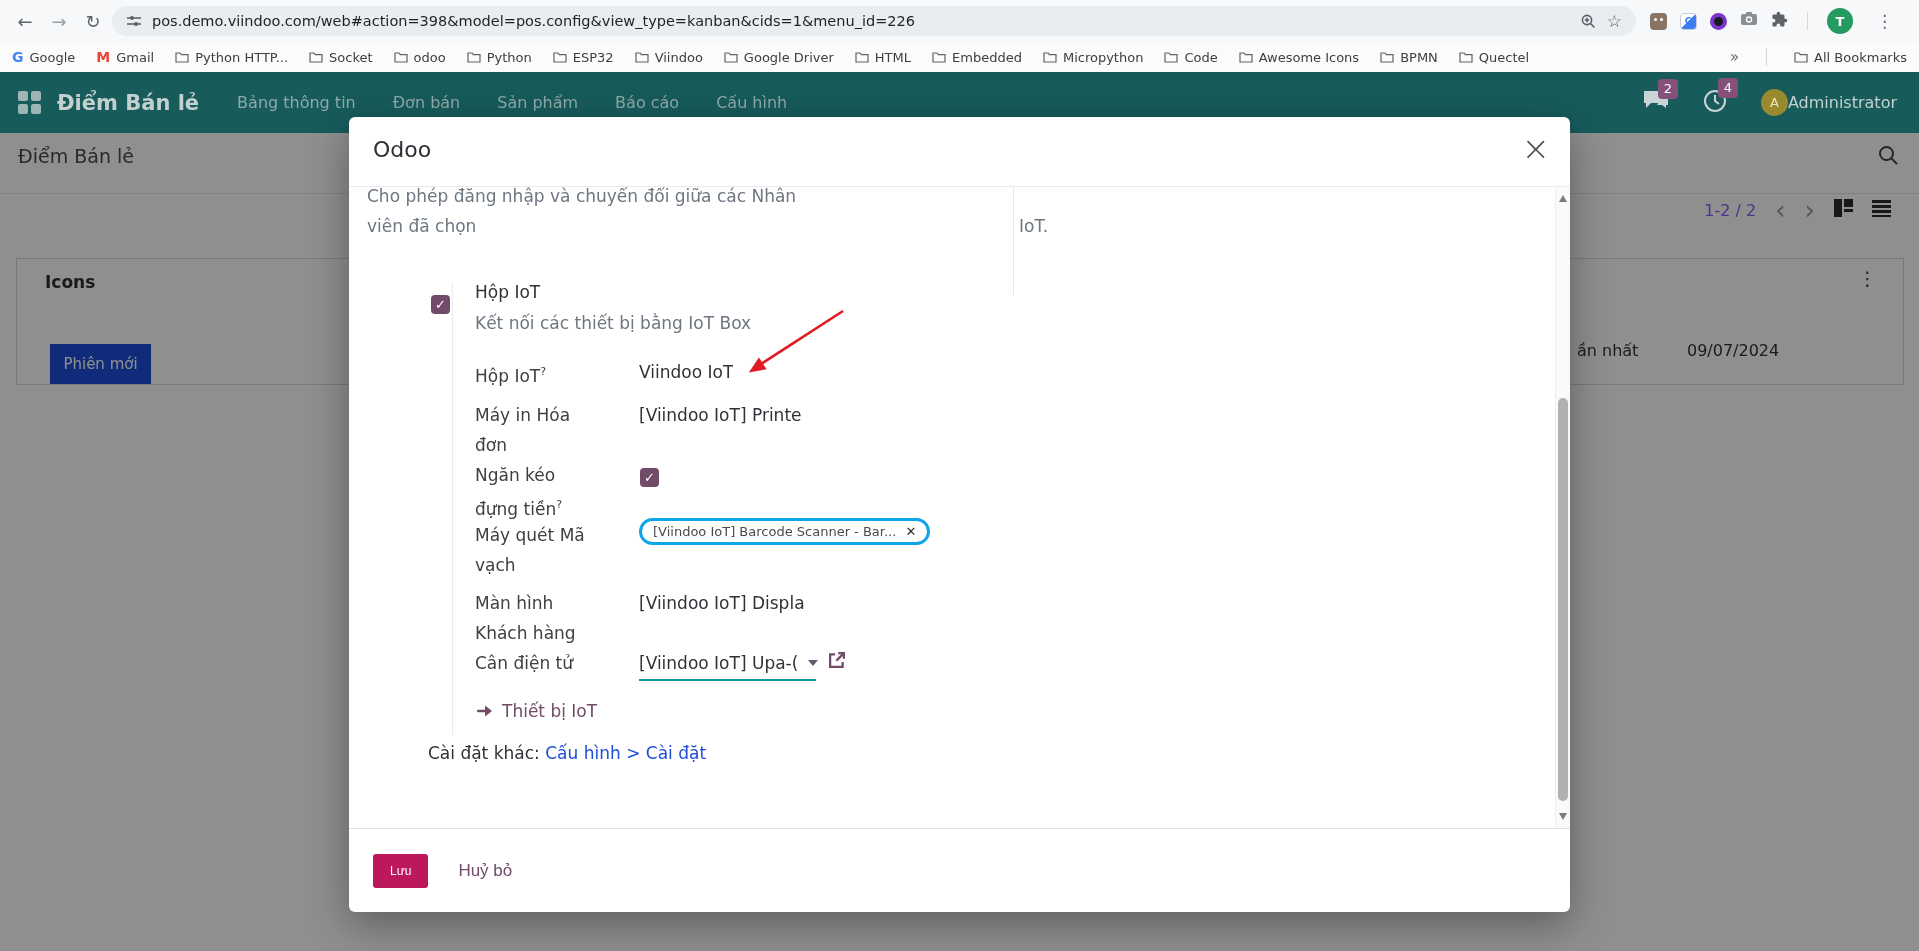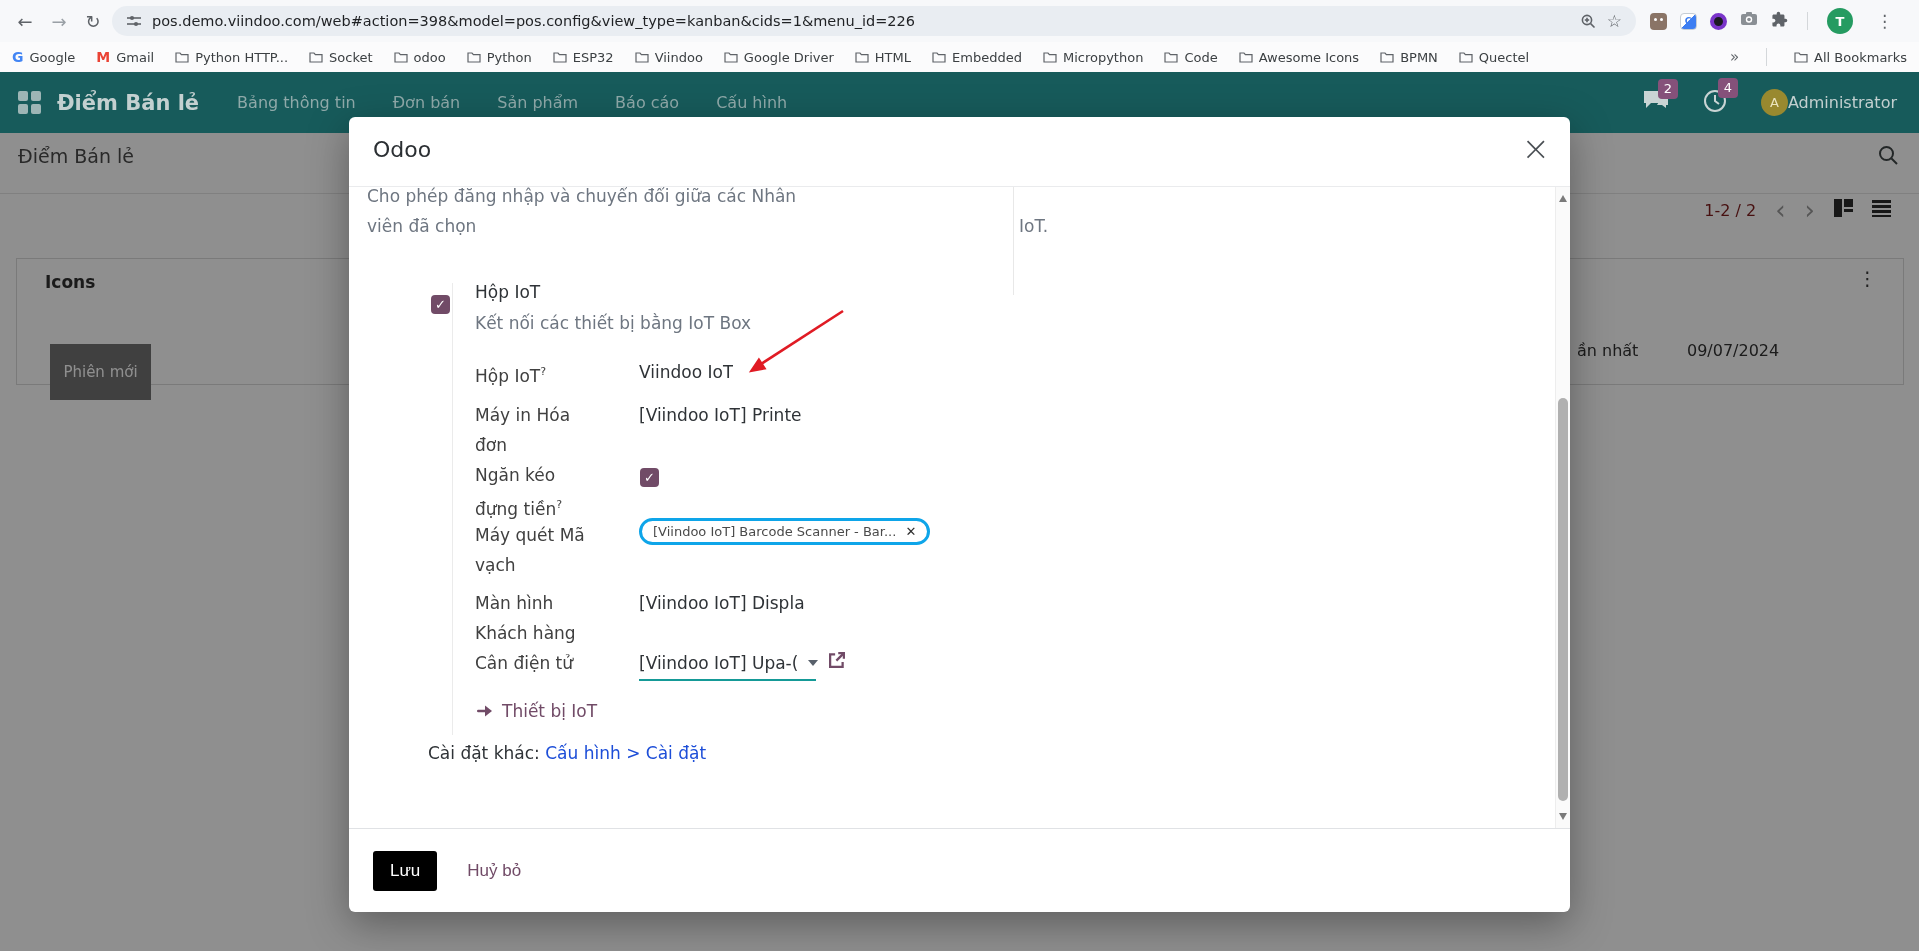--- a/index.html
+++ b/index.html
@@ -45,25 +45,25 @@
   .userbox { display:flex; align-items:center; }
   .avatar { width:27px; height:27px; border-radius:50%; background:#99892f; color:#ece5bf; font-size:13px; display:flex; align-items:center; justify-content:center; }
   .username { font-size:16px; color:#c3d0d0; }
 
   
   .content { position:absolute; top:133px; left:0; right:0; bottom:0; background:#fff; }
   .breadcrumb { position:absolute; left:18px; top:12px; font-size:19px; color:#4a4a4a; }
   .search-ic { position:absolute; right:20px; top:12px; }
   .cp-divider { position:absolute; top:60px; left:0; right:0; border-top:1px solid #e4e4e4; }
   .pager-row { position:absolute; top:66px; right:28px; display:flex; align-items:center; gap:19px; }
-  .pager-text { font-size:16px; color:#7f1d1d; }
+  .pager-text { font-size:16px; color:#8b5cf6; }
   .chev { font-size:26px; color:#9a9a9a; line-height:22px; }
   .card1 { position:absolute; left:16px; top:125px; width:934px; height:127px; background:#fff; border:1px solid #dadada; }
   .card1-title { position:absolute; left:28px; top:13px; font-size:17px; font-weight:600; color:#303030; }
-  .btn-session { position:absolute; left:33px; top:85px; width:101px; height:56px; background:#737373; color:#fff; font-size:15px; border:none; display:flex; align-items:center; justify-content:center; }
+  .btn-session { position:absolute; left:33px; top:85px; width:101px; height:40px; background:#1d4ed8; color:#fff; font-size:15px; border:none; display:flex; align-items:center; justify-content:center; }
   .card2 { position:absolute; left:966px; top:125px; width:938px; height:127px; background:#fff; border:1px solid #dadada; }
   .kebab2 { position:absolute; right:26px; top:8px; font-size:19px; color:#3a3a3a; }
   .card2-label { position:absolute; left:610px; top:82px; font-size:16px; color:#333; }
   .card2-date { position:absolute; left:720px; top:82px; font-size:16px; color:#333; }
 
   .backdrop { position:absolute; top:133px; left:0; right:0; bottom:0; background:rgba(0,0,0,0.44); z-index:40; }
 
   
   .modal { position:absolute; left:349px; top:117px; width:1221px; height:795px; background:#fff; border-radius:6px; box-shadow:0 12px 40px rgba(0,0,0,0.35); z-index:100; }
   .m-header { position:absolute; top:0; left:0; right:0; height:70px; border-bottom:1px solid #eaebed; border-radius:6px 6px 0 0; }
@@ -87,21 +87,21 @@
   .ext-link-ic { position:absolute; left:478px; top:463px; }
   .scale-underline { position:absolute; left:290px; top:492px; width:177px; border-bottom:2px solid #159a97; }
   .iot-link { position:absolute; left:127px; top:514px; display:flex; align-items:center; gap:9px; font-size:17px; color:#714B67; }
   .other { position:absolute; left:79px; top:556px; font-size:17px; color:#2f3337; }
   .other .lnk { color:#1d4ed8; }
   .m-scroll { position:absolute; right:0; top:0; bottom:0; width:15px; background:#fafafa; border-left:1px solid #ededed; }
   .m-thumb { position:absolute; left:2px; top:211px; width:10px; height:403px; background:#b0b0b0; border-radius:5px; }
   .arr-up { position:absolute; left:3px; top:8px; width:0; height:0; border-left:4.5px solid transparent; border-right:4.5px solid transparent; border-bottom:7px solid #7a7a7a; }
   .arr-dn { position:absolute; left:3px; bottom:8px; width:0; height:0; border-left:4.5px solid transparent; border-right:4.5px solid transparent; border-top:7px solid #7a7a7a; }
   .m-footer { position:absolute; bottom:0; left:0; right:0; height:84px; border-top:1px solid #e0e2e5; display:flex; align-items:center; padding:0 24px; gap:30px; border-radius:0 0 6px 6px; }
-  .btn-save { background:#000000; color:#fff; font-size:17px; padding:10px 17px; border-radius:3px; border:none; }
+  .btn-save { background:#be185d; color:#fff; font-size:12px; padding:10px 17px; border-radius:3px; border:none; }
   .btn-cancel { color:#714B67; font-size:17px; background:none; border:none; }
   .red-arrow { position:absolute; left:0; top:0; pointer-events:none; }
 </style>
 </head>
 <body>
 
 <div class="screen">
 
   <div class="topbar">
     <span class="nav-ic">←</span>

